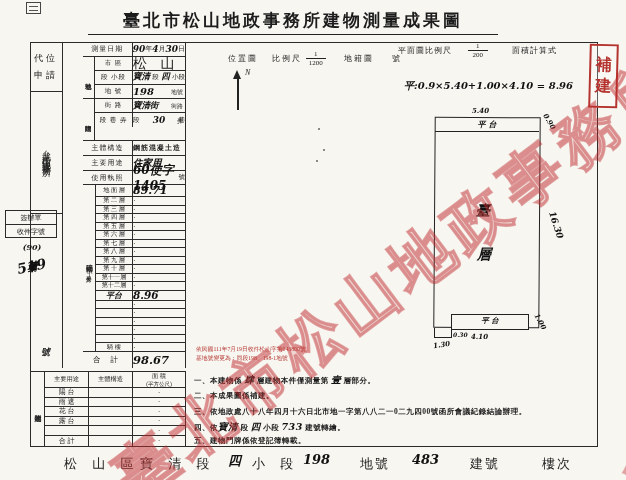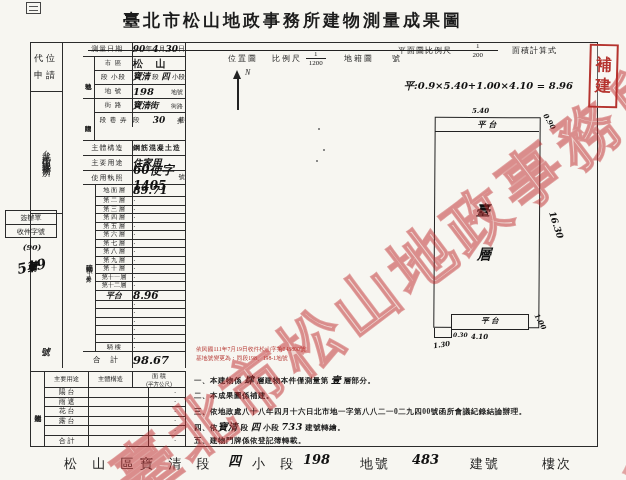--- a/index.html
+++ b/index.html
@@ -10,21 +10,21 @@
     font-family: "Liberation Serif","DejaVu Serif",serif;
     color: #1c1c1c;
   }
   .abs { position: absolute; }
   .v { writing-mode: vertical-rl; text-orientation: upright; }
   .hand { font-family: "DejaVu Serif",serif; font-style: italic; font-weight: bold; color:#111; }
   .dotv { font-size: 8px; }
   .title {
     left: 88px; top: 9px; width: 410px; text-align: center;
     font-size: 17px; font-weight: bold; letter-spacing: 3px;
-    border-bottom: 1.5px solid #222; padding-bottom: 18px;
+    border-bottom: 1.5px solid #222; padding-bottom: 2px;
   }
   .corner-mark { left: 26px; top: 2px; width: 15px; height: 12px; border: 1px solid #444; }
   .corner-mark i { display:block; border-top:1px solid #555; margin:3px 2px 0 2px; }
   .main-box { left: 30px; top: 42px; width: 568px; height: 405px; border: 1.5px solid #2b2b2b; }
 
   
   .daiwei { left: 30px; top: 42px; width: 32px; height: 50px; border-bottom: 1px solid #2b2b2b;
     display:flex; flex-direction:column; align-items:center; justify-content:center; gap:4px;
     font-size: 9px; letter-spacing: 3px; }
   .office { left: 30px; top: 92px; width: 32px; height: 122px; border-bottom: 1px solid #2b2b2b;
@@ -60,21 +60,21 @@
   .acolin { display:flex; flex-direction:column; align-items:center; justify-content:center; height:100%; }
   .acolin .agl { font-size: 7px; letter-spacing:1px; }
 
   
   .attached { left: 30px; top: 371px; width: 156px; height: 76px; border: 1px solid #2b2b2b; display:flex; }
   .att-g { width: 14px; border-right: 1px solid #2b2b2b; display:flex; align-items:center; justify-content:center; font-size: 7px; }
   .att-rows { flex: 1; display: flex; flex-direction: column; }
   .att-h { display:flex; border-bottom:1px solid #2b2b2b; height: 16px; font-size: 6.3px; }
   .att-h > div { display:flex; flex-direction:column; align-items:center; justify-content:center; border-right:1px solid #2b2b2b; }
   .att-h > div:last-child { border-right:none; }
-  .att-r { display:flex; border-bottom:1px solid #2b2b2b; height: 9.5px; font-size: 7px; gap: 16px; }
+  .att-r { display:flex; border-bottom:1px solid #2b2b2b; height: 9.5px; font-size: 7px; }
   .att-r:last-child { border-bottom:none; height: 12.5px; }
   .att-r > div { display:flex; align-items:center; justify-content:center; border-right:1px solid #2b2b2b; }
   .att-r > div:last-child, .att-h > div:last-child { border-right:none; }
   .c-use { width: 44px; } .c-str { width: 44px; } .c-area { flex:1; }
 
   
   .loc { top: 53px; font-size: 8px; letter-spacing: 2px; }
   .frac { display:inline-block; text-align:center; font-size: 7px; letter-spacing: 0; vertical-align: middle; }
   .frac .num { display:block; border-bottom: 1px solid #222; padding: 0 8px; line-height: 8px;}
   .frac .den { display:block; line-height: 8px; }
@@ -160,21 +160,21 @@
       </div>
     </div>
 
     <div class="grp" style="height:42px">
       <div class="gcol">
           <span class="v">基地地號</span>
         </div>
       <div class="grows">
         <div class="frow" style="height:14px">
           <div class="lblc">市 區</div>
-          <div class="valc" style="font-size:10px;font-weight:bold;letter-spacing:5px">松 山</div>
+          <div class="valc" style="font-size:14px;font-weight:normal;letter-spacing:5px">松 山</div>
         </div>
         <div class="frow" style="height:14px">
           <div class="lblc">段 小段</div>
           <div class="valc">
             <span class="hand" style="font-size:8.5px">寶清</span>&nbsp;<span style="font-size:6.5px">段</span>&nbsp;<span class="hand" style="font-size:8.5px">四</span>&nbsp;<span style="font-size:6.5px">小段</span>
           </div>
         </div>
         <div class="frow" style="height:14px">
           <div class="lblc">地 號</div>
           <div class="valc">

